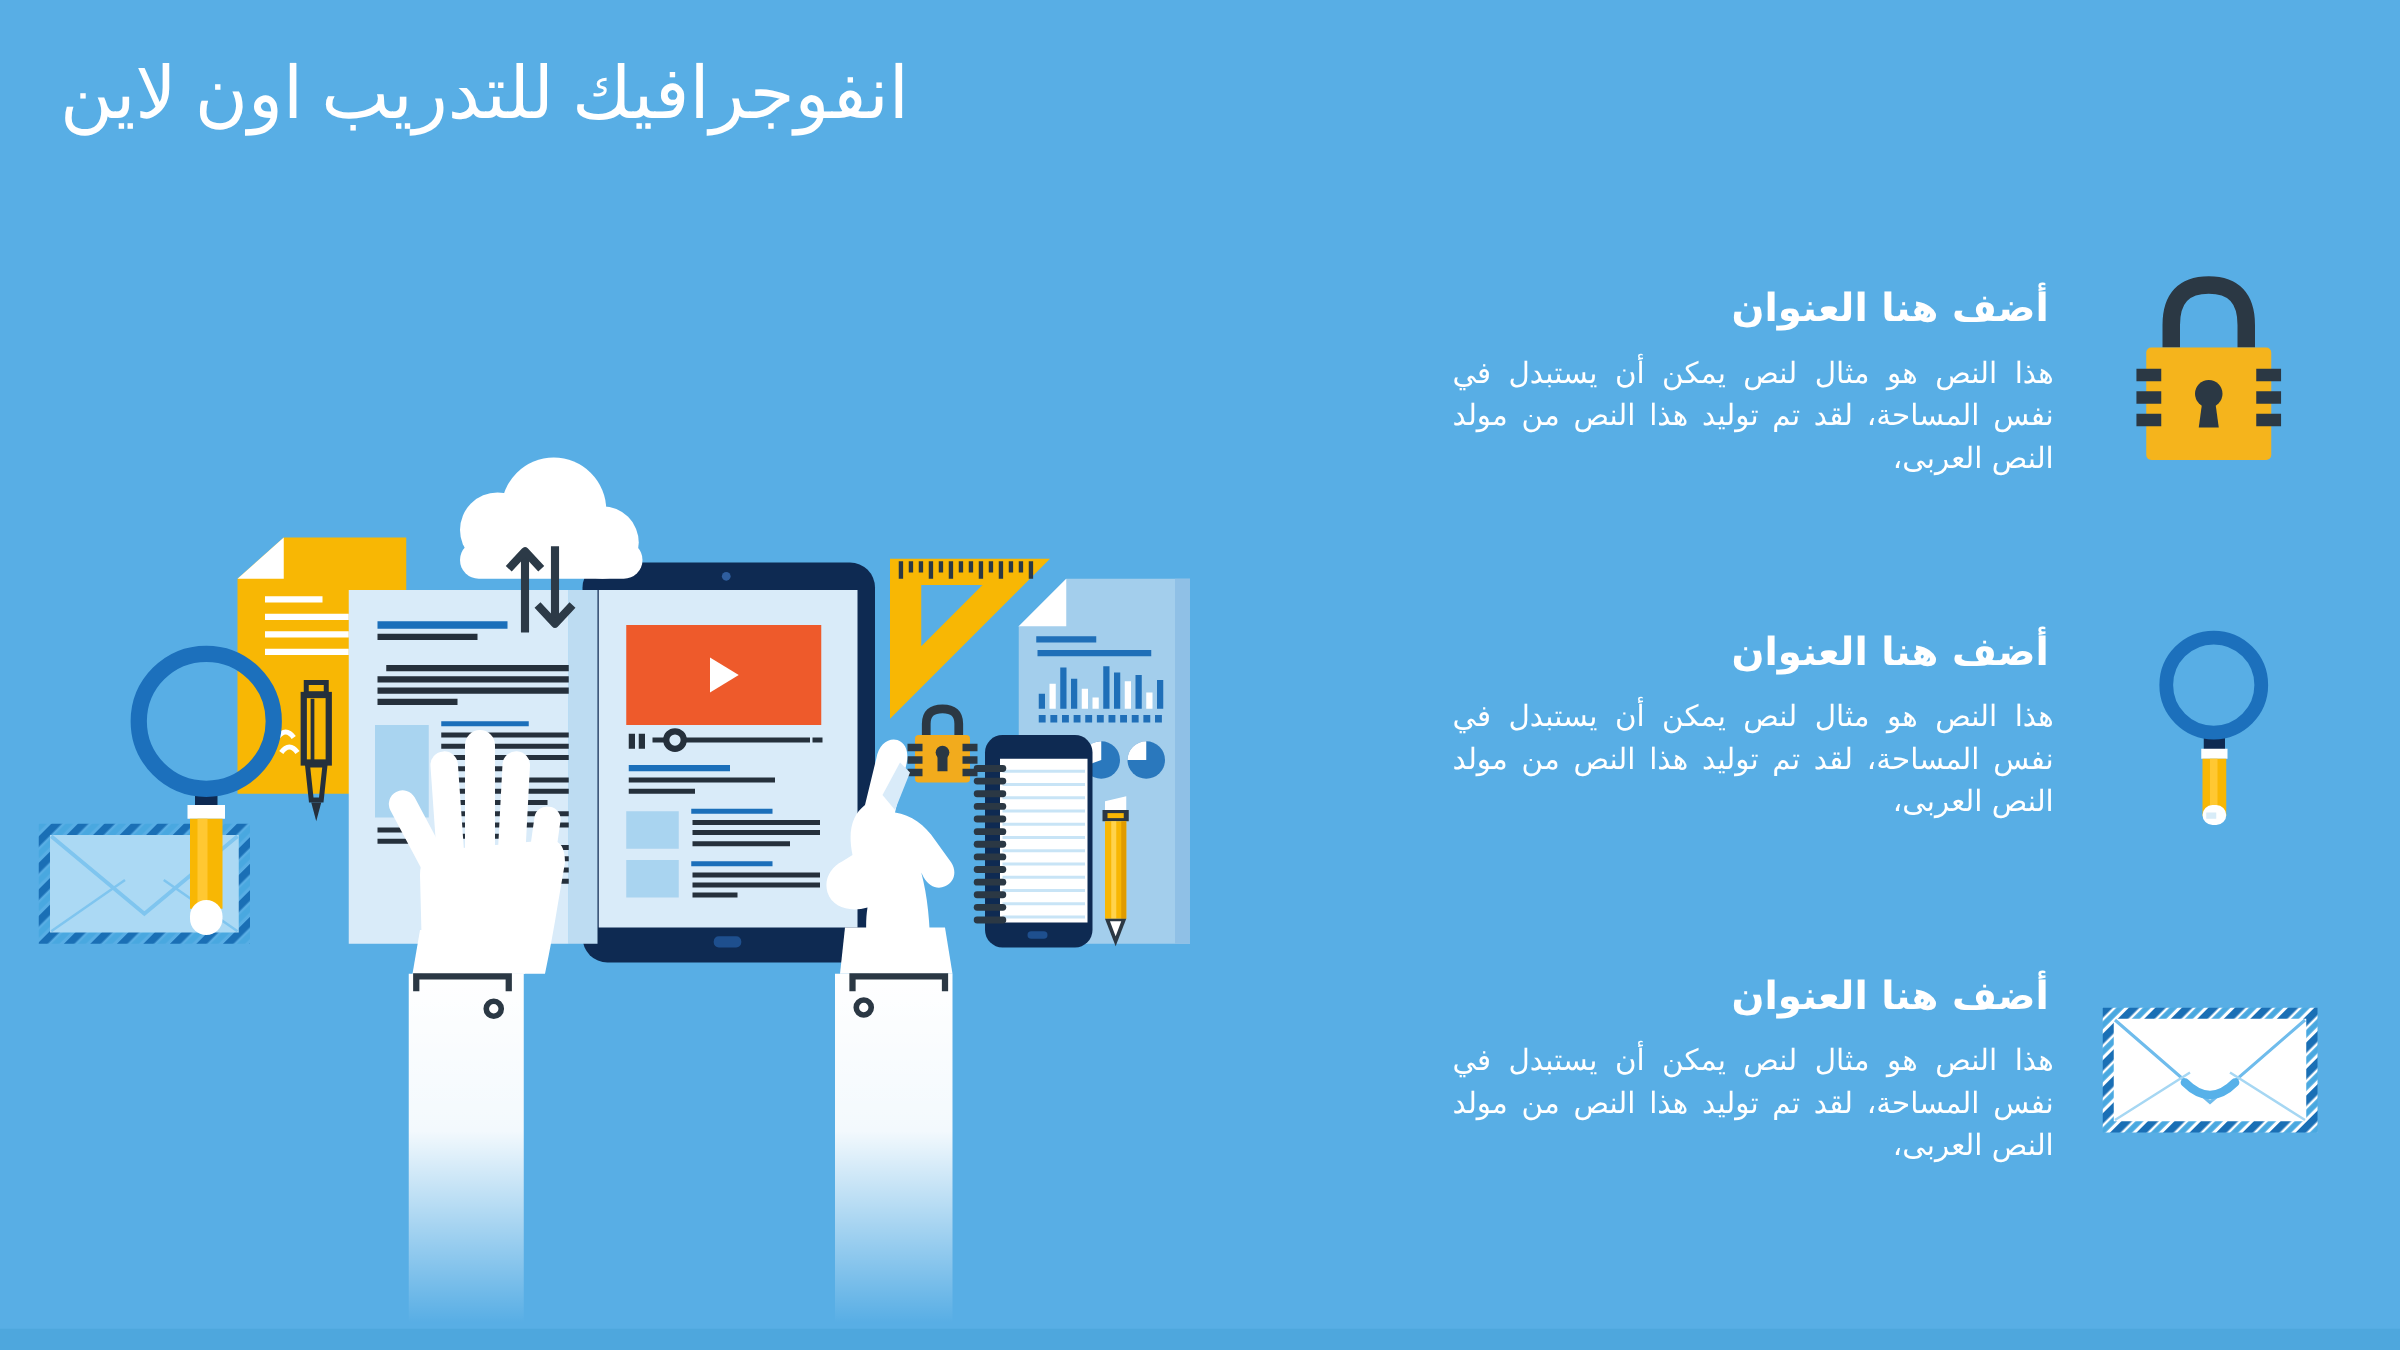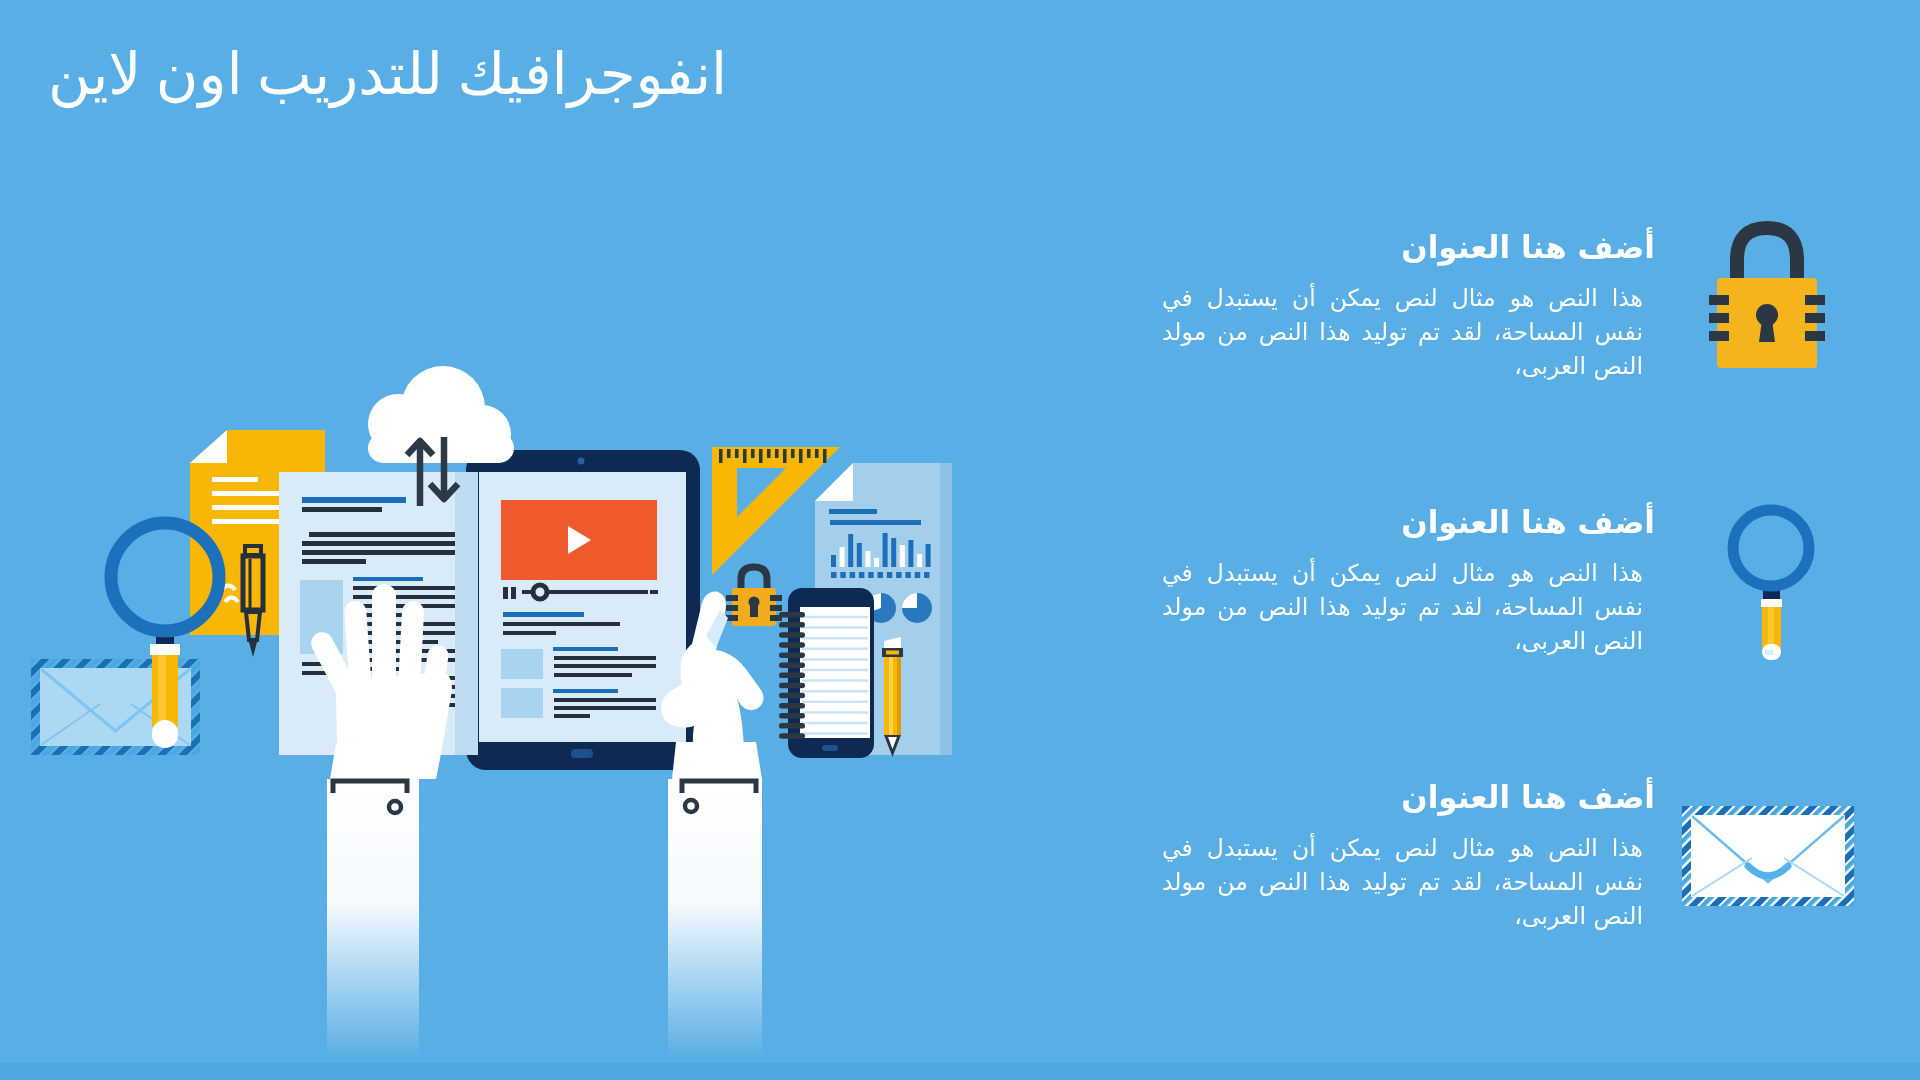--- a/index.html
+++ b/index.html
@@ -12,21 +12,21 @@
     position:absolute; top:40px; left:0; width:100%;
     text-align:left; color:#ffffff; font-size:58px; font-weight:500;
     direction:rtl; margin:0;
     font-family:Liberation Serif, serif;
     padding-left:48px;
   }
   .info-text{
     position:absolute; width:505px; color:#ffffff;
     direction:rtl; text-align:right;
   }
-  .info-text h2{ font-size:31px; font-weight:700; margin:0 0 9px 0; line-height:44px;}
+  .info-text h2{ font-size:31px; font-weight:700; margin:0 16px 9px 0; line-height:44px;}
   .info-text p{ font-size:23.5px; line-height:34px; margin:12px; text-align:justify;}
   .icon-slot{ position:absolute; }
   .bottom-edge{
     position:absolute; left:0; bottom:0; width:100%; height:17px;
     background:#4EA7DD;
   }
   svg{ display:block; }
 </style>
 </head>
 <body>

